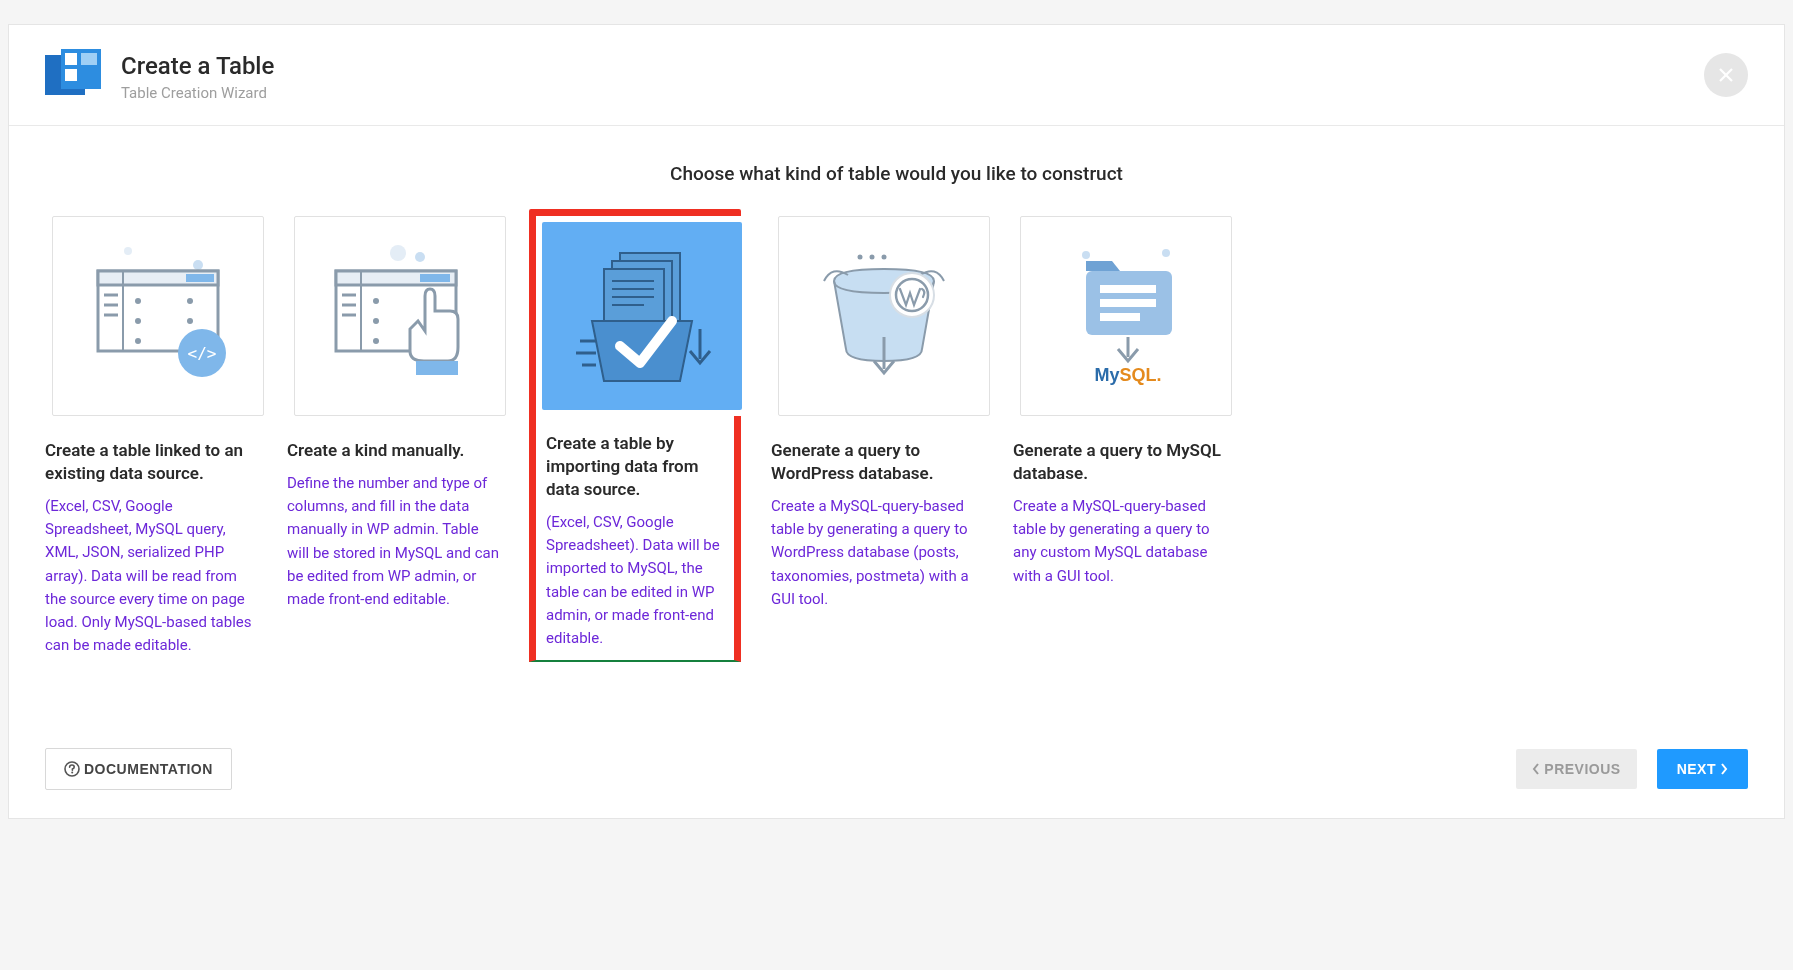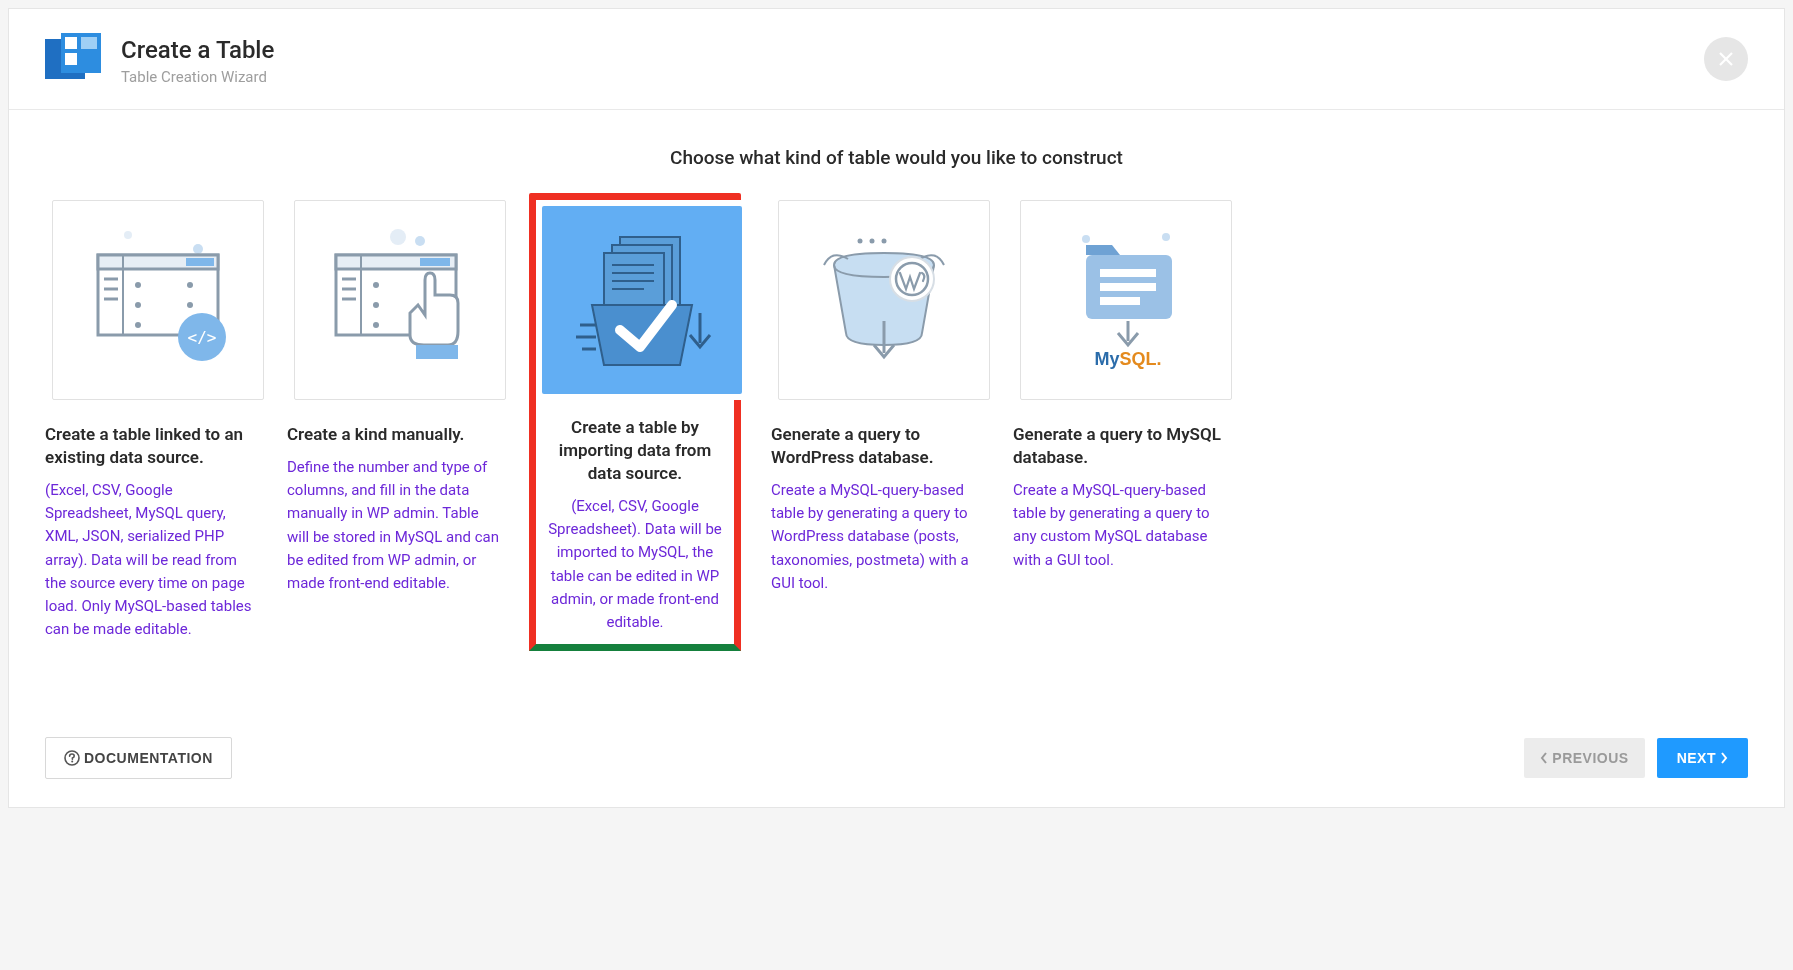--- a/index.html
+++ b/index.html
@@ -7,21 +7,21 @@
     font-family: -apple-system, BlinkMacSystemFont, "Segoe UI", Roboto, Helvetica, Arial, sans-serif;
     background: #f5f5f5;
     color: #333;
     padding: 8px;
   }
   .panel {
     background: #fff;
     border: 1px solid #e5e5e5;
     width: 100%;
     max-width: 1793px;
-    margin: 0 auto;
+    margin: 16px auto;
   }
   .header {
     display: flex;
     align-items: center;
     padding: 24px 36px 20px 36px;
     border-bottom: 1px solid #e9e9e9;
     position: relative;
   }
   .logo-box {
     width: 56px;
@@ -106,25 +106,24 @@
     height: 100%;
     border-radius: 2px;
     display:flex;align-items:center;justify-content:center;
   }
   .thumb-inner {
     width:100%;height:100%;display:flex;align-items:center;justify-content:center;
   }
   .card.selected .card-body {
     border-left: 7px solid #ef2f22;
     border-right: 7px solid #ef2f22;
-    border-bottom: 7px solid #15803d;
+    border-bottom: 2px solid #15803d;
     margin-top:-23px;
     padding: 16px 10px 10px 10px;
     background:#fff;
-    text-align:center;
   }
   .card-title {
     font-size: 17px;
     font-weight: 600;
     color: #2a2a2a;
     line-height: 1.35;
     margin-bottom: 10px;
   }
   .card-desc {
     font-size: 15px;
@@ -147,21 +146,21 @@
     color: #444;
     display: inline-flex;
     align-items: center;
     gap: 4px;
     cursor: pointer;
     border-radius: 2px;
   }
   .nav-btns {
     margin-left: auto;
     display: flex;
-    gap: 12px;
+    gap: 20px;
   }
   .prev-btn {
     background: #ececec;
     color: #9a9a9a;
     border: none;
     padding: 12px 16px;
     font-size: 14px;
     font-weight: 600;
     letter-spacing: .5px;
     cursor: not-allowed;

